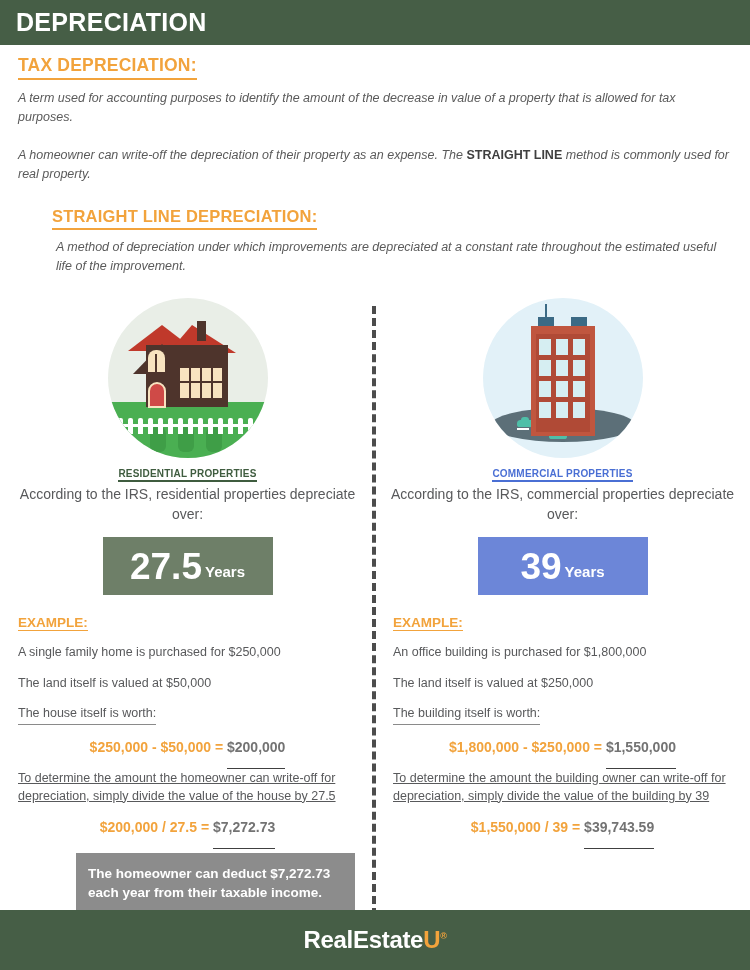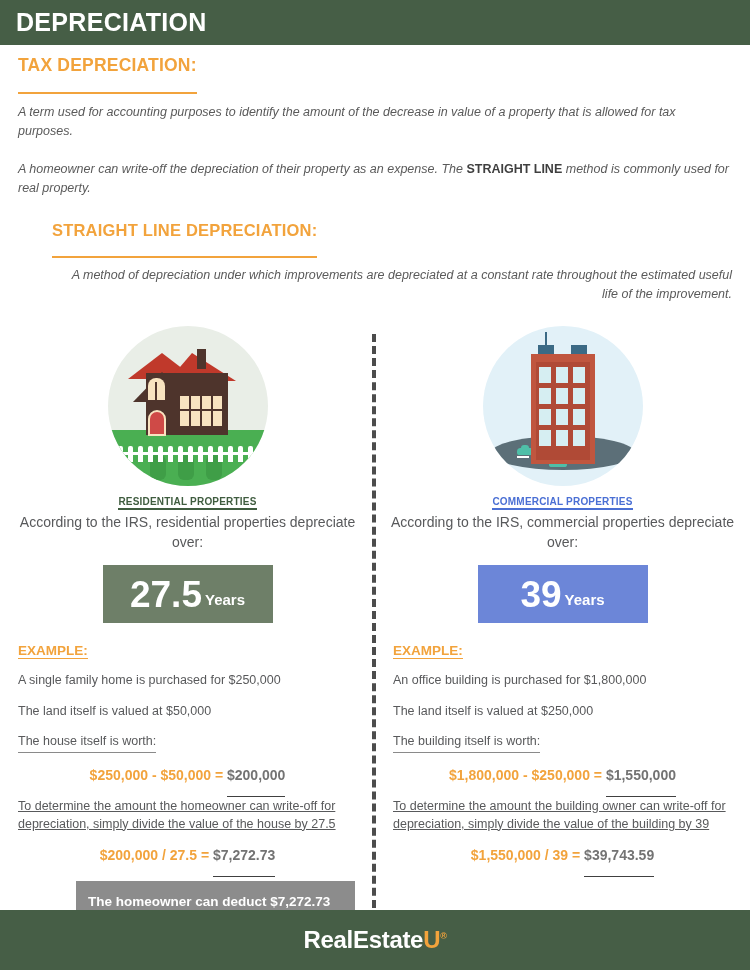--- a/index.html
+++ b/index.html
@@ -26,21 +26,21 @@
     letter-spacing:.3px;
   }
   
   .intro{padding:10px 18px 0 18px;}
   .sect-head{
     color:#f2a33c;
     font-size:17.5px;
     font-weight:bold;
     display:inline-block;
     border-bottom:2px solid #f2a33c;
-    padding-bottom:16px;
+    padding-bottom:2px;
     letter-spacing:.2px;
   }
   .intro p{
     margin:9px 0 0 0;
     font-style:italic;
     font-size:12.5px;
     line-height:1.55;
     color:#5a5a5a;
   }
   .intro p.gap{margin-top:18px;}
@@ -48,21 +48,20 @@
 
   
   .sl-block{padding:22px 18px 0 52px;}
   .sl-block .sect-head{font-size:16.5px;}
   .sl-block p{
     margin:8px 0 0 4px;
     font-style:italic;
     font-size:12.5px;
     line-height:1.55;
     color:#5a5a5a;
-    text-align:right;
   }
 
   
   .columns{
     position:relative;
     display:flex;
     margin-top:22px;
   }
   .col{width:375px;box-sizing:border-box;padding:0 14px;}
   .divider{

